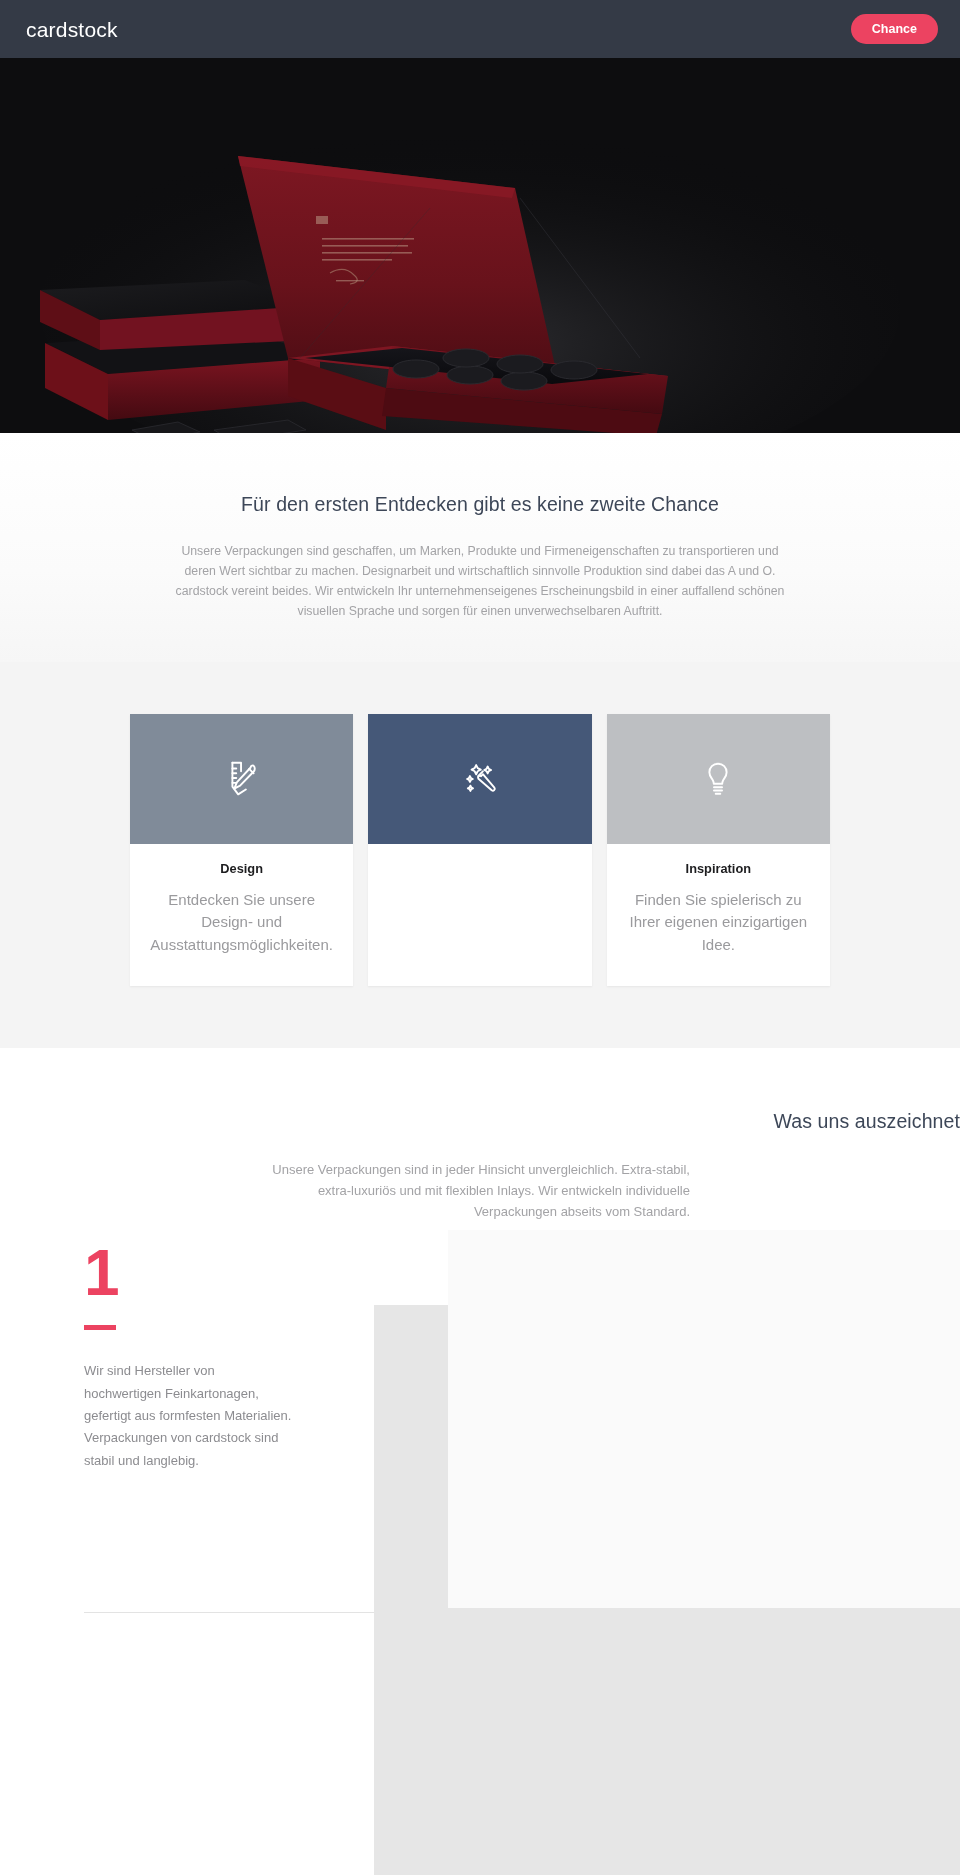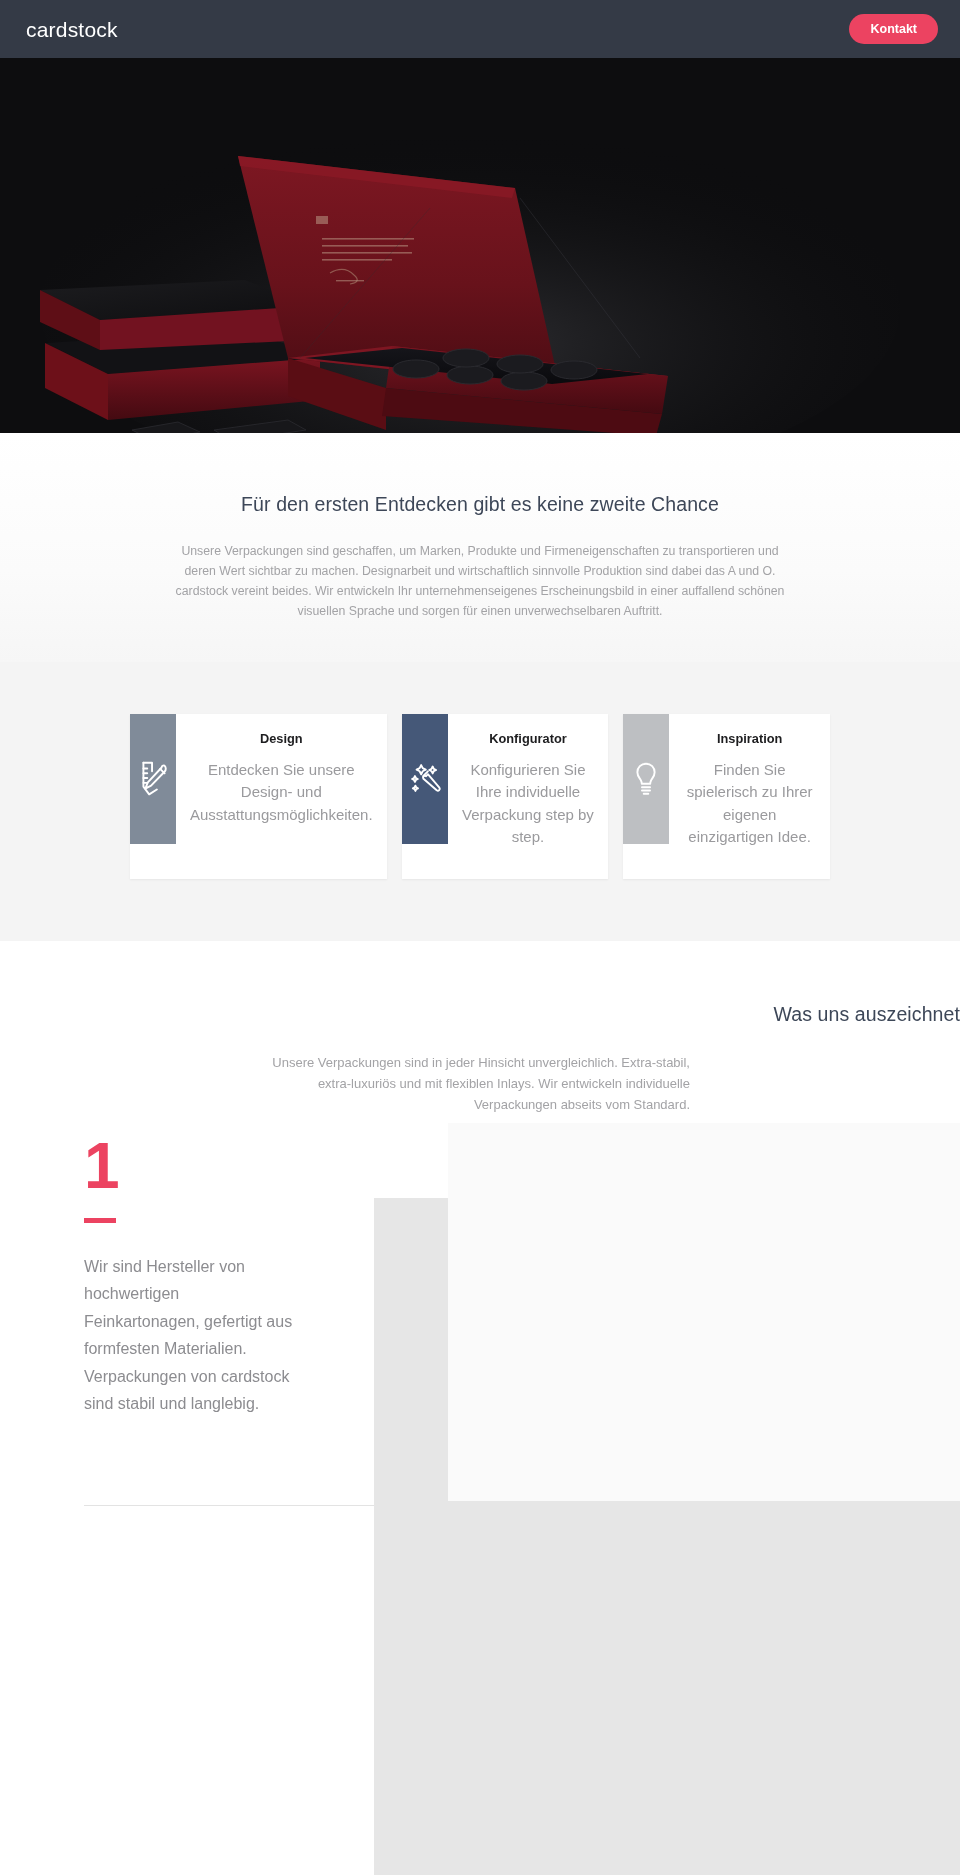--- a/index.html
+++ b/index.html
@@ -84,21 +84,21 @@
     margin:0 auto;
     display:flex;
     gap:15px;
   }
   .card{
     flex:1;
     background:#ffffff;
     box-shadow:0 1px 2px rgba(0,0,0,.06);
     cursor:pointer;
     display:flex;
-    flex-direction:row;
+    flex-direction:column;
   }
   .card-media{
     height:130px;
     display:flex;
     align-items:center;
     justify-content:center;
   }
   .card-media svg{ width:46px; height:46px; }
   .card-body{
     padding:17px 14px 30px;
@@ -182,39 +182,39 @@
     line-height:1.18;
     margin-top:12px;
     letter-spacing:-.2px;
   }
   .feat-rule{
     width:32px; height:5px;
     background:#ec4361;
     margin:22px 0 30px;
   }
   .feat-body{
-    font-size:16px;
+    font-size:13px;
     line-height:1.72;
     color:#8c8c90;
     width:210px;
   }
   .feat-divider{
     position:absolute;
     left:84px; top:390px;
     width:290px; height:1px;
     background:#e3e3e3;
     z-index:2;
   }
 </style>
 </head>
 <body>
 
 <header class="site-header">
   <div class="logo">cardstock</div>
-  <button class="kontakt-btn">Kontakt</button>
+  <button class="kontakt-btn">Chance</button>
 </header>
 
 <section class="hero">
   <svg class="hero-scene" viewBox="0 0 960 375" preserveAspectRatio="xMidYMid slice">
     <defs>
       <linearGradient id="lidFace" x1="0" y1="0" x2="0" y2="1">
         <stop offset="0%" stop-color="#7d1722"></stop>
         <stop offset="55%" stop-color="#68121b"></stop>
         <stop offset="100%" stop-color="#4a0c13"></stop>
       </linearGradient>
@@ -318,24 +318,20 @@
       <div class="card-media" style="background:#455878">
         <svg viewBox="0 0 48 48" fill="none" stroke="#ffffff" stroke-width="2" stroke-linecap="round" stroke-linejoin="round">
           <path d="M27 19 L39 33 a2 2 0 0 1 -2.8 2.8 L22.4 23.8 a2 2 0 0 1 2.8 -2.8z"></path>
           <path d="M22 21 l5 -5"></path>
           <path d="M20 9.5 l1.6 3.2 l3.2 1.6 l-3.2 1.6 l-1.6 3.2 l-1.6 -3.2 l-3.2 -1.6 l3.2 -1.6z"></path>
           <path d="M32 11 l1.2 2.4 l2.4 1.2 l-2.4 1.2 l-1.2 2.4 l-1.2 -2.4 l-2.4 -1.2 l2.4 -1.2z"></path>
           <path d="M13.5 21 l1 2 l2 1 l-2 1 l-1 2 l-1 -2 l-2 -1 l2 -1z"></path>
           <path d="M14 31 l.9 1.8 l1.8 .9 l-1.8 .9 l-.9 1.8 l-.9 -1.8 l-1.8 -.9 l1.8 -.9z"></path>
         </svg>
       </div>
-      <div class="card-body">
-        <div class="card-title">Konfigurator</div>
-        <div class="card-text">Konfigurieren Sie Ihre individuelle Verpackung step by step.</div>
-      </div>
     </div>
 
     <div class="card">
       <div class="card-media" style="background:#bdbfc2">
         <svg viewBox="0 0 48 48" fill="none" stroke="#ffffff" stroke-width="2" stroke-linecap="round" stroke-linejoin="round">
           <path d="M24 8 c-5.2 0 -9 4 -9 9 c0 4.2 2.4 6.1 3.6 8.2 c.8 1.4 1 2.6 1 3.8 h8.8 c0 -1.2 .2 -2.4 1 -3.8 C30.6 23.1 33 21.2 33 17 c0 -5 -3.8 -9 -9 -9z"></path>
           <path d="M19.8 32.6 h8.4"></path>
           <path d="M19.8 36 h8.4"></path>
           <path d="M21.6 39.4 h4.8"></path>
         </svg>

